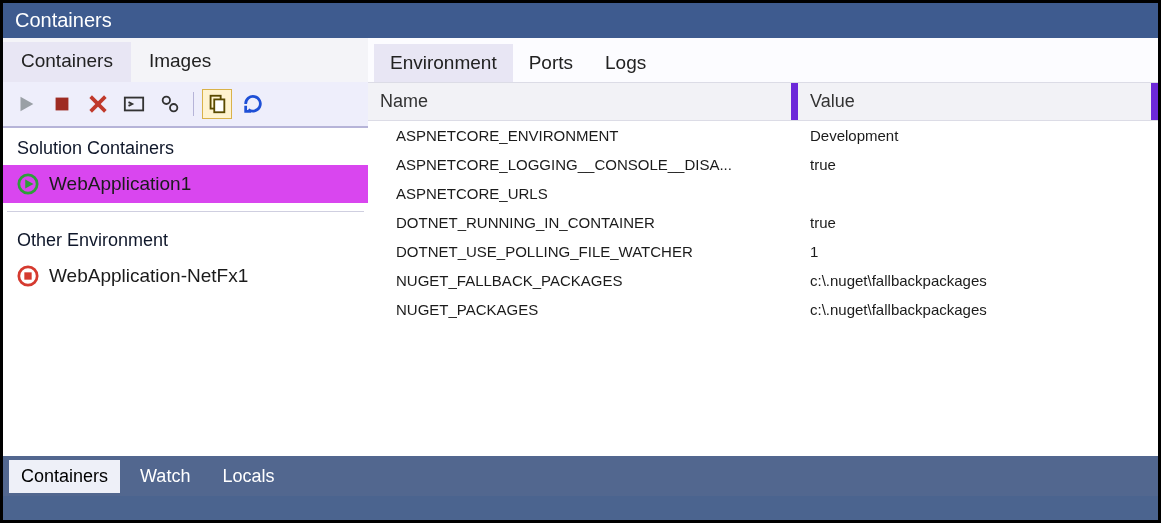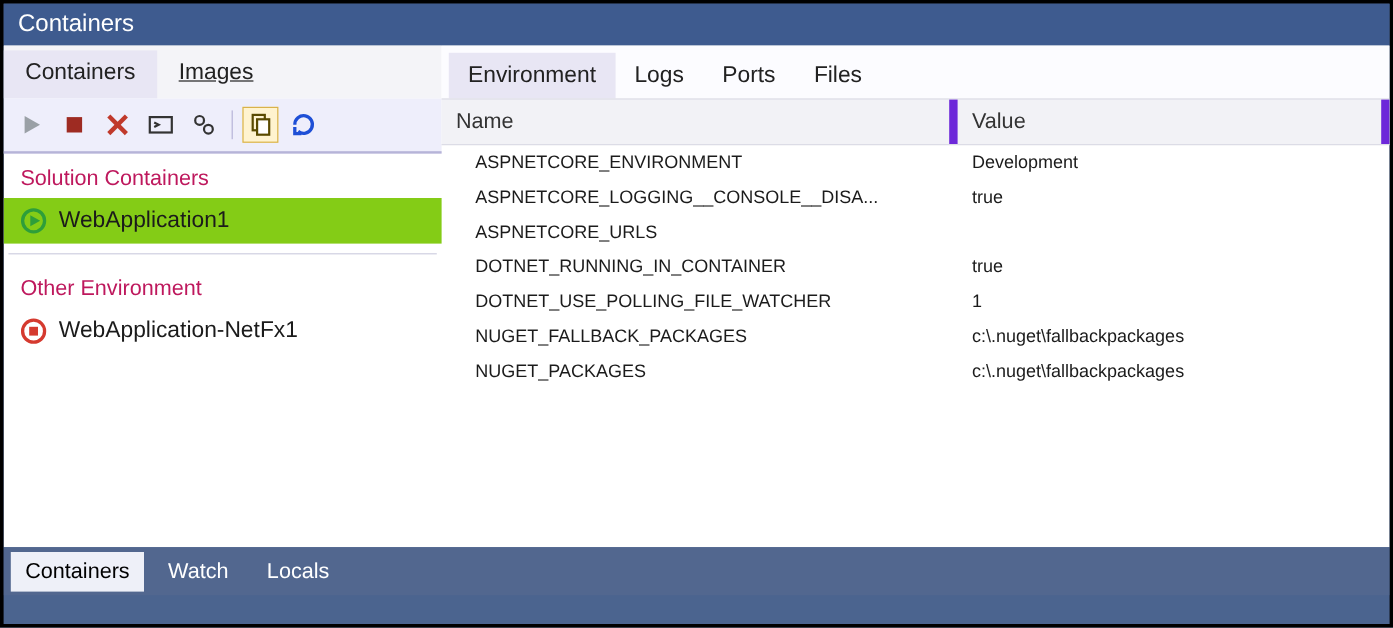--- a/index.html
+++ b/index.html
@@ -8,30 +8,30 @@
 
   .titlebar { background:#3e5b8f; color:#fff; padding:6px 12px; font-size:20px; }
 
   .workspace { display:flex; height:418px; background:#fff; }
 
   
   .left { width:365px; display:flex; flex-direction:column; border-right:0; }
   .left-tabs { display:flex; background:#f4f4f8; padding-top:4px; }
   .ltab { padding:8px 18px 10px 18px; font-size:19px; color:#222; cursor:pointer; }
   .ltab.active { background:#e8e6f4; }
-  .ltab:not(.active){ background:transparent;text-decoration:underline; }
+  .ltab:not(.active){ background:transparent; }
 
   .toolbar { display:flex; align-items:center; gap:6px; padding:4px 8px; background:#eeeefb; border-bottom:2px solid #b6b4d8; height:46px; }
   .tbtn { width:30px; height:30px; display:flex; align-items:center; justify-content:center; border:1px solid transparent; cursor:pointer; }
   .tbtn.boxed { border:1px solid #d9b24a; background:#fff3cf; }
   .tsep { width:1px; height:24px; background:#b6b4d8; margin:0 2px; }
 
-  .section-label { color:#be185d; font-size:18px; padding:10px 12px 6px 14px; }
+  .section-label { color:#0f172a; font-size:18px; padding:10px 12px 6px 14px; }
   .container-row { display:flex; align-items:center; gap:10px; padding:8px 14px; font-size:19px; cursor:pointer; }
-  .container-row.selected { background:#84cc16; }
+  .container-row.selected { background:#d946ef; }
   .divider { height:1px; background:#cfcfe0; margin:8px 4px; }
 
   .status-icon { width:22px; height:22px; flex:0 0 22px; }
 
   
   .right { flex:1; display:flex; flex-direction:column; }
   .right-tabs { display:flex; gap:0; background:#fcfcff; padding:6px 6px 0 6px; }
   .rtab { padding:8px 16px; font-size:19px; cursor:pointer; color:#222; }
   .rtab.active { background:#e8e6f4; }
 
@@ -126,23 +126,22 @@
           <circle cx="12" cy="12" r="10" fill="none" stroke="#d53a2f" stroke-width="3"></circle>
           <rect x="8" y="8" width="8" height="8" fill="#d53a2f"></rect>
         </svg>
       <span>WebApplication-NetFx1</span>
     </div>
   </div>
 
   <div class="right">
     <div class="right-tabs">
       <div class="rtab active">Environment</div>
+      <div class="rtab">Ports</div>
       <div class="rtab">Logs</div>
-      <div class="rtab">Ports</div>
-      <div class="rtab">Files</div>
     </div>
 
     <div class="grid-header">
       <div class="gh-cell col-name">Name</div>
       <div class="gh-cell col-val">Value</div>
     </div>
 
     <div class="grid-body">
       <div class="grow">
           <div class="gname">ASPNETCORE_ENVIRONMENT</div>

